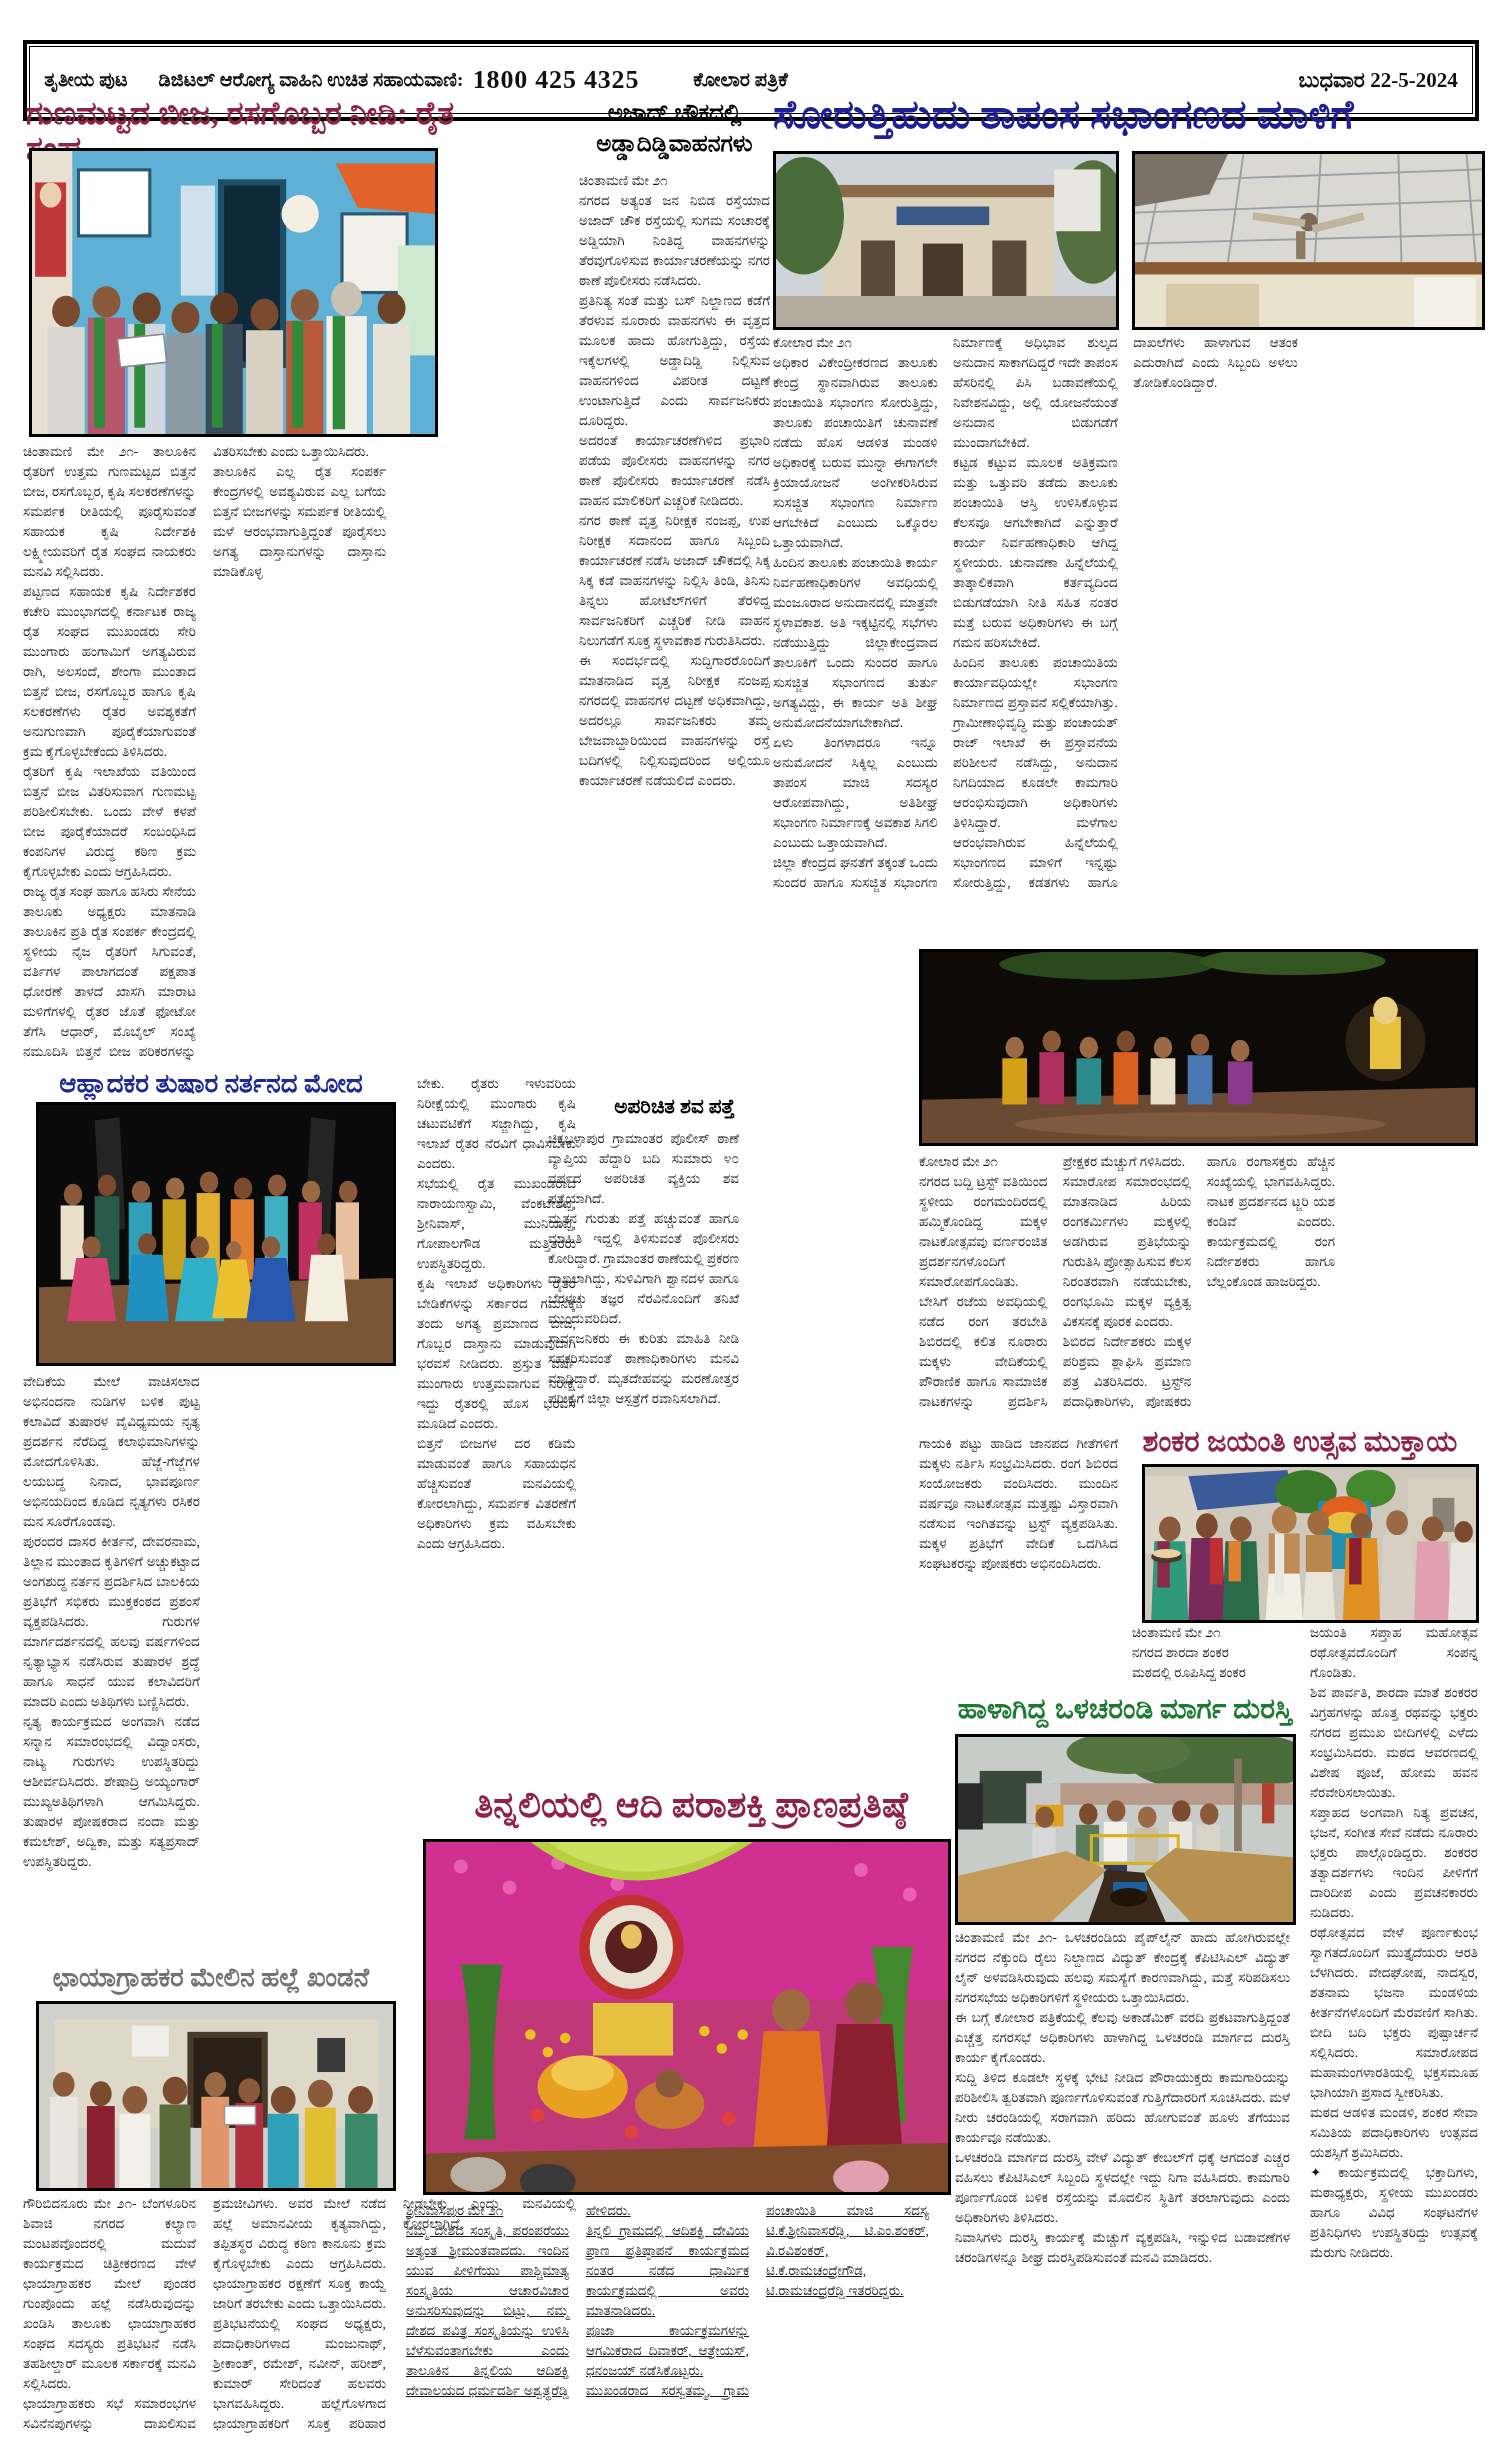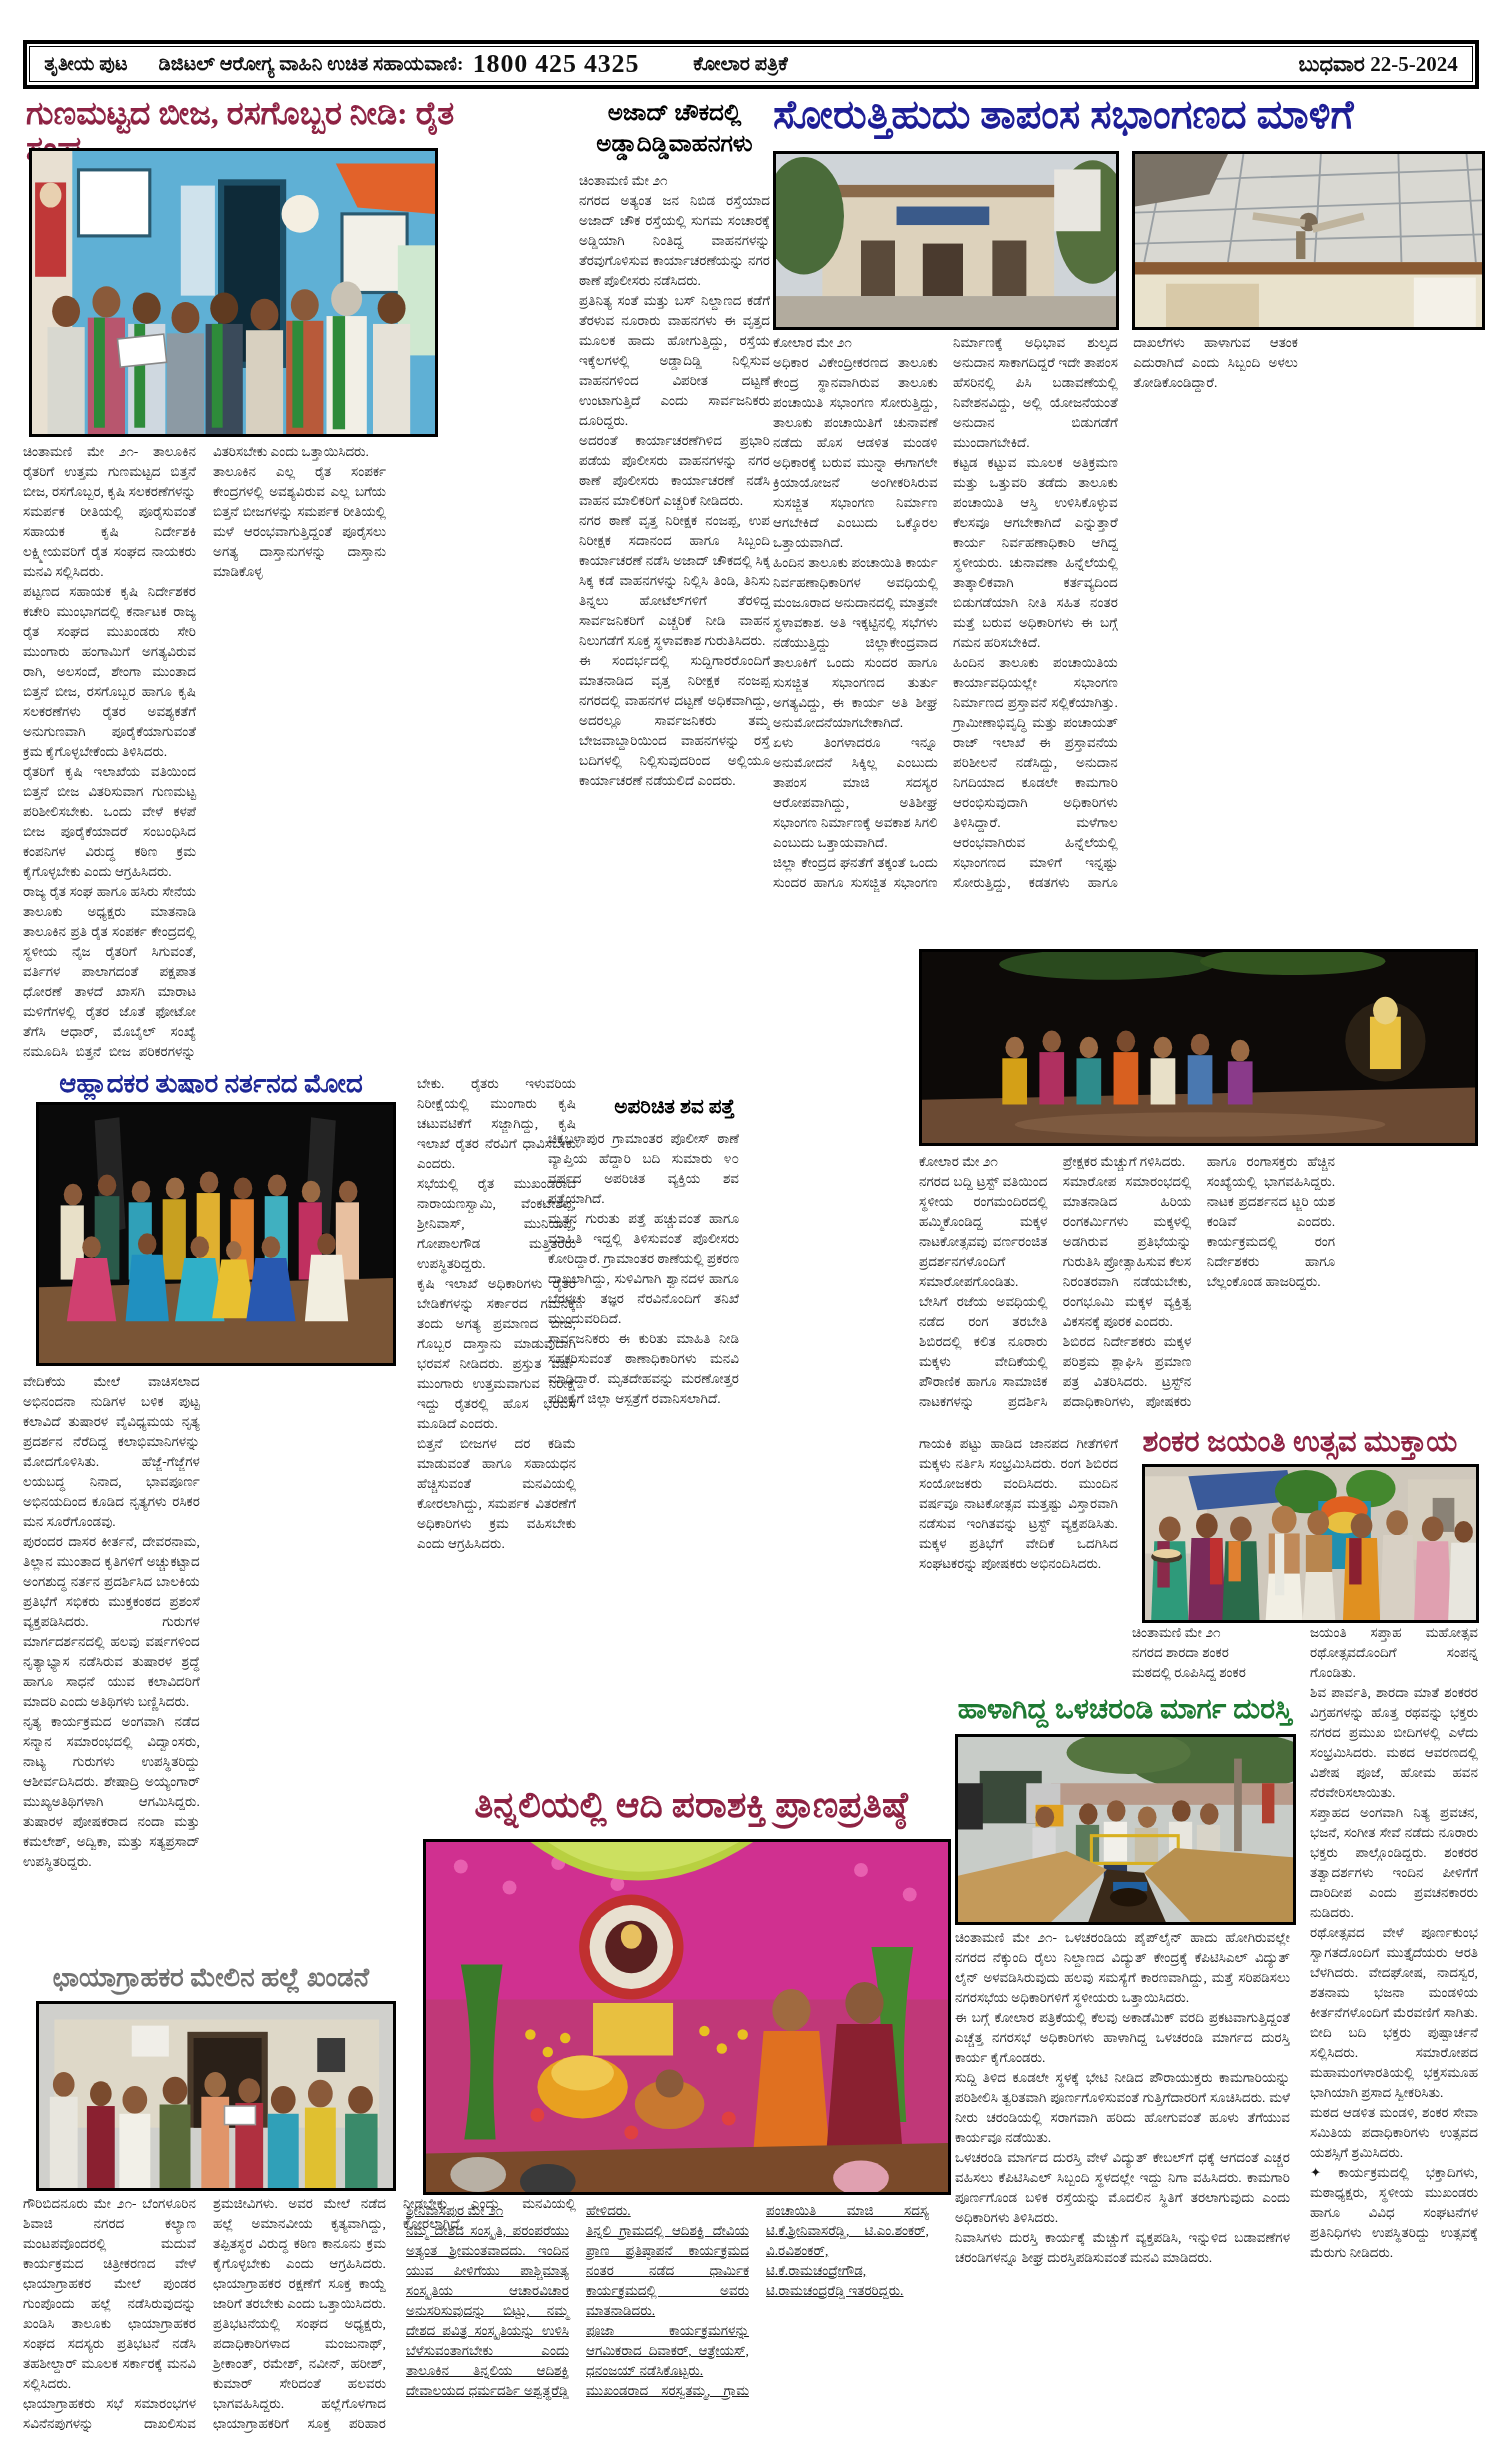--- a/index.html
+++ b/index.html
@@ -2,21 +2,21 @@
 <html style="font-size:12.4px"><head>
 <meta charset="utf-8">
 <style>
   html,body{margin:0;padding:0;background:#e9e9e9;}
   .page{position:relative;width:1504px;height:2462px;background:#ffffff;
         font-family:"Liberation Serif","DejaVu Sans",sans-serif;color:#111;}
   .abs{position:absolute;}
   
   .mast-outer{border:4.6px solid #000;background:#fff;}
   .mast-inner{border:1.5px solid #000;margin:2.3px;height:34px;display:flex;align-items:center;
-              padding:0 14px;gap:31px;}
+              padding:16px 14px;gap:31px;}
   .mast-item{font-weight:bold;font-size:19.3px;white-space:nowrap;}
   .mast-number{font-size:26px;font-weight:bold;letter-spacing:0.8px;}
   .mast-date{margin-left:auto;font-size:21px;font-weight:bold;}
   
   .headline{font-weight:bold;line-height:1.08;letter-spacing:0px;}
   .h-maroon{color:#8e2344;}
   .h-navy{color:#1e1e96;}
   .h-red{color:#ea2326;}
   .h-green{color:#1e7a32;}
   .h-black{color:#000;}

